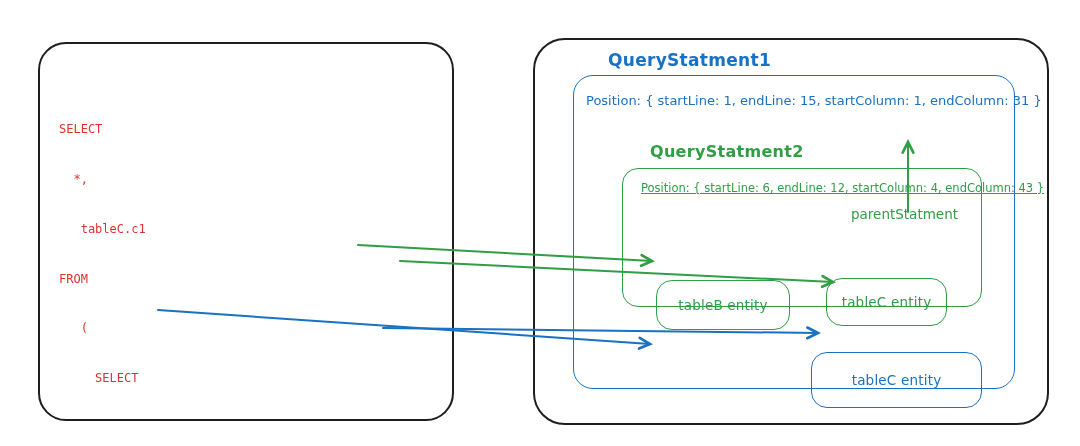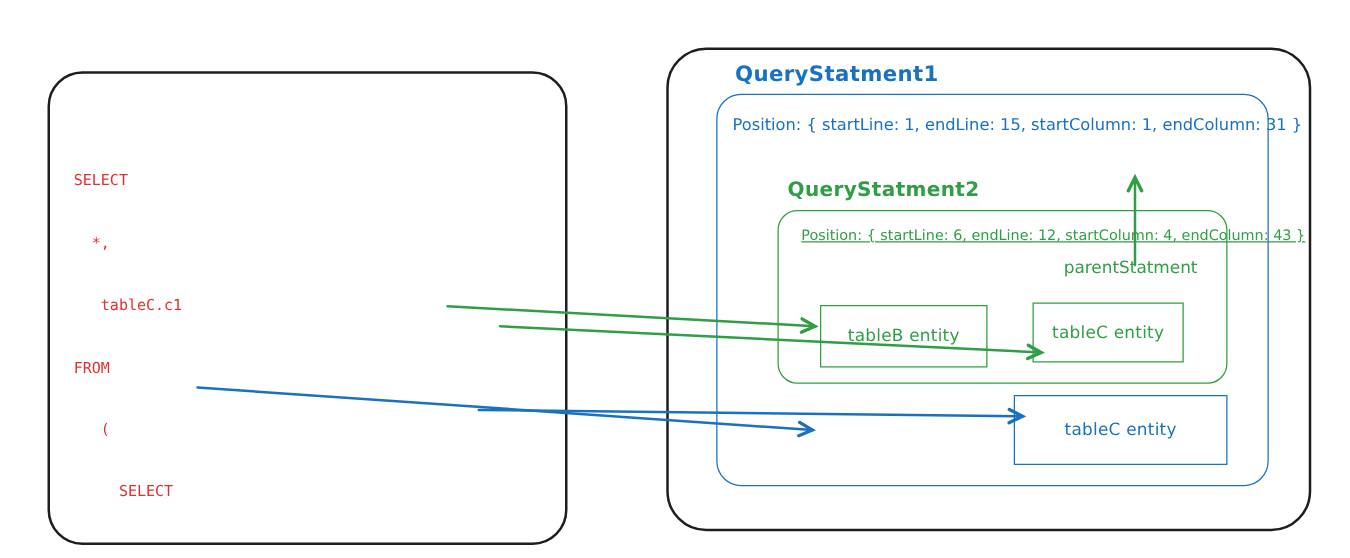--- a/index.html
+++ b/index.html
@@ -3,49 +3,49 @@
 <meta charset="utf-8">
 <style>
   html,body { margin:0; padding:0; background:#ffffff; }
   .canvas {
     position:relative; width:1080px; height:446px; background:#ffffff;
     font-family:"DejaVu Sans", sans-serif; color:#1e1e1e; overflow:hidden;
   }
   .box { position:absolute; border:2px solid var(--outline); border-radius:28px; background:transparent; }
   .box.blue  { border-color:var(--blue);  border-width:1.8px; border-radius:20px; }
   .box.green { border-color:var(--green); border-width:1.8px; border-radius:16px; }
-  .entity { position:absolute; border:1.8px solid; border-radius:0;
+  .entity { position:absolute; border:1.8px solid; border-radius:16px;
             display:flex; align-items:center; justify-content:center;
-            font-size:13.5px; letter-spacing:0.2px; }
+            font-size:13.5px; letter-spacing:0.2px;margin-top:36px; }
   .entity.green { border-color:var(--green); color:var(--green); }
   .entity.blue  { border-color:var(--blue);  color:var(--blue); }
   .sql {
     position:absolute; left:57px; top:86px;
     font-family:"DejaVu Sans Mono", monospace; font-size:12px; line-height:16.6px;
     white-space:pre; color:var(--red);
   }
   .sql-line { min-height:16.6px; }
-  .title { position:absolute; font-weight:bold; letter-spacing:0.3px; }
+  .title { position:absolute; font-weight:bold; letter-spacing:0.3px;margin-left:20px; }
   .t1 { left:588px; top:50px;  font-size:17px; color:var(--blue); }
   .t2 { left:630px; top:142px; font-size:16px; color:var(--green); }
   .pos { position:absolute; white-space:nowrap; }
   .pos1 { left:586px; top:93px;  font-size:13px;   color:var(--blue); }
   .pos2 { left:641px; top:181px; font-size:11.5px; color:var(--green);text-decoration:underline; }
   .parent-label { position:absolute; left:851px; top:206px; font-size:13.5px; color:var(--green); }
   svg.overlay { position:absolute; left:0; top:0; pointer-events:none; }
   .stroke-green { stroke:var(--green); }
   .stroke-blue  { stroke:var(--blue); }
   .arrow { fill:none; stroke-width:2; stroke-linecap:round; }
 </style>
 </head>
 <body>
 
 <div class="canvas">
 
-  <div class="box" style="left:38px; top:42px; width:412px; height:375px;margin-top:15px;">
+  <div class="box" style="left:38px; top:42px; width:412px; height:375px;">
     <div class="sql" style="left:19px; top:44px;">
       <div class="sql-line">SELECT</div>
       <div class="sql-line">  *,</div>
       <div class="sql-line">   tableC.c1</div>
       <div class="sql-line">FROM</div>
       <div class="sql-line">   (</div>
       <div class="sql-line">     SELECT</div>
       
       
       

